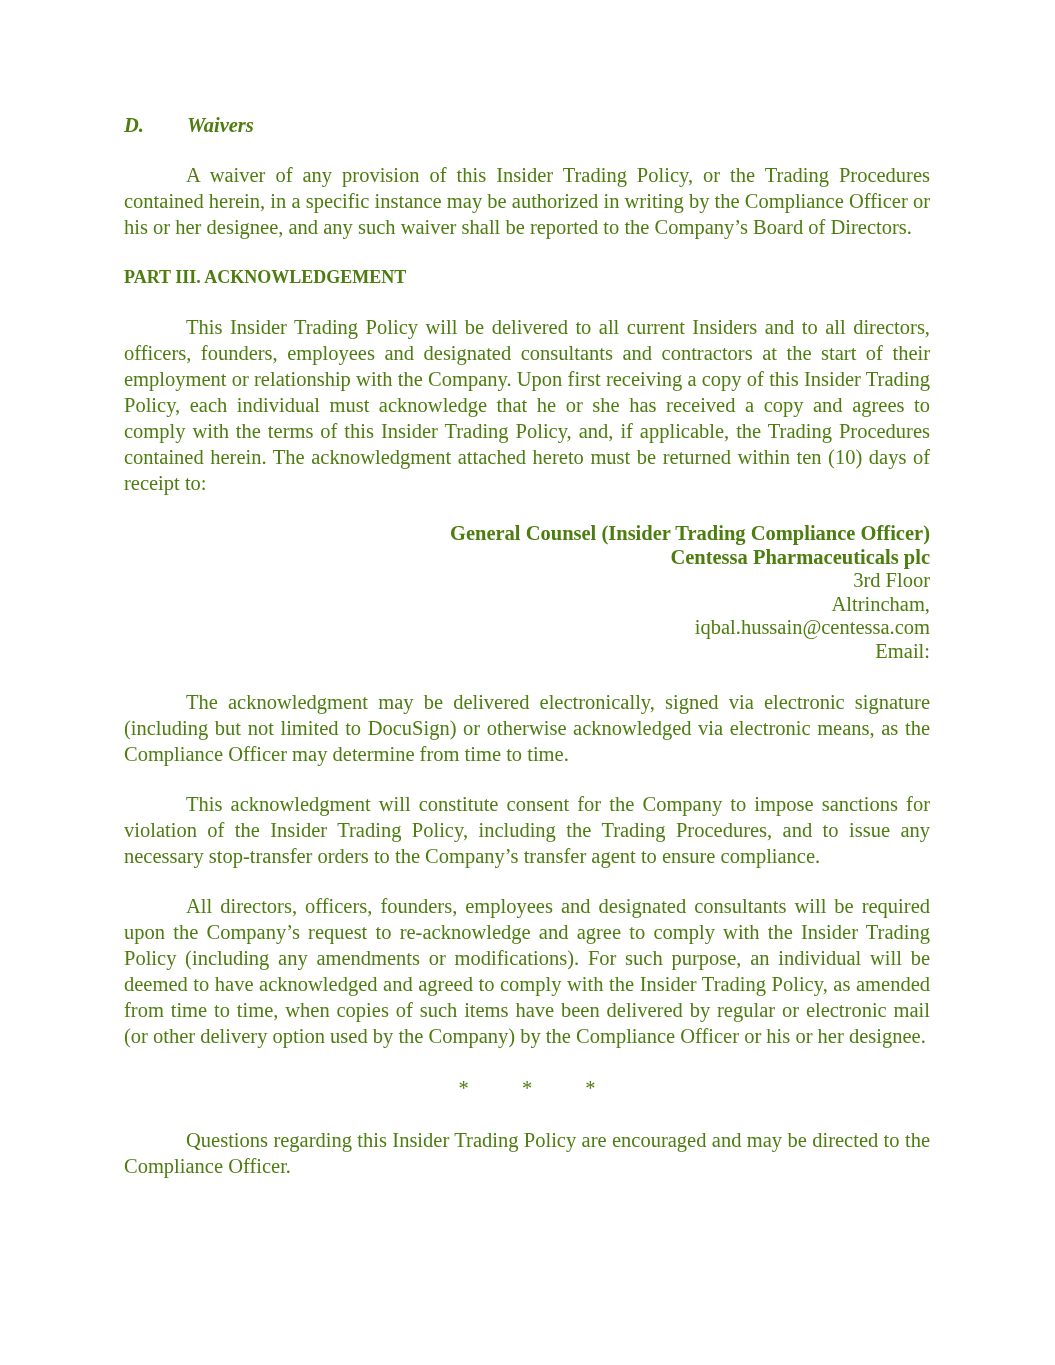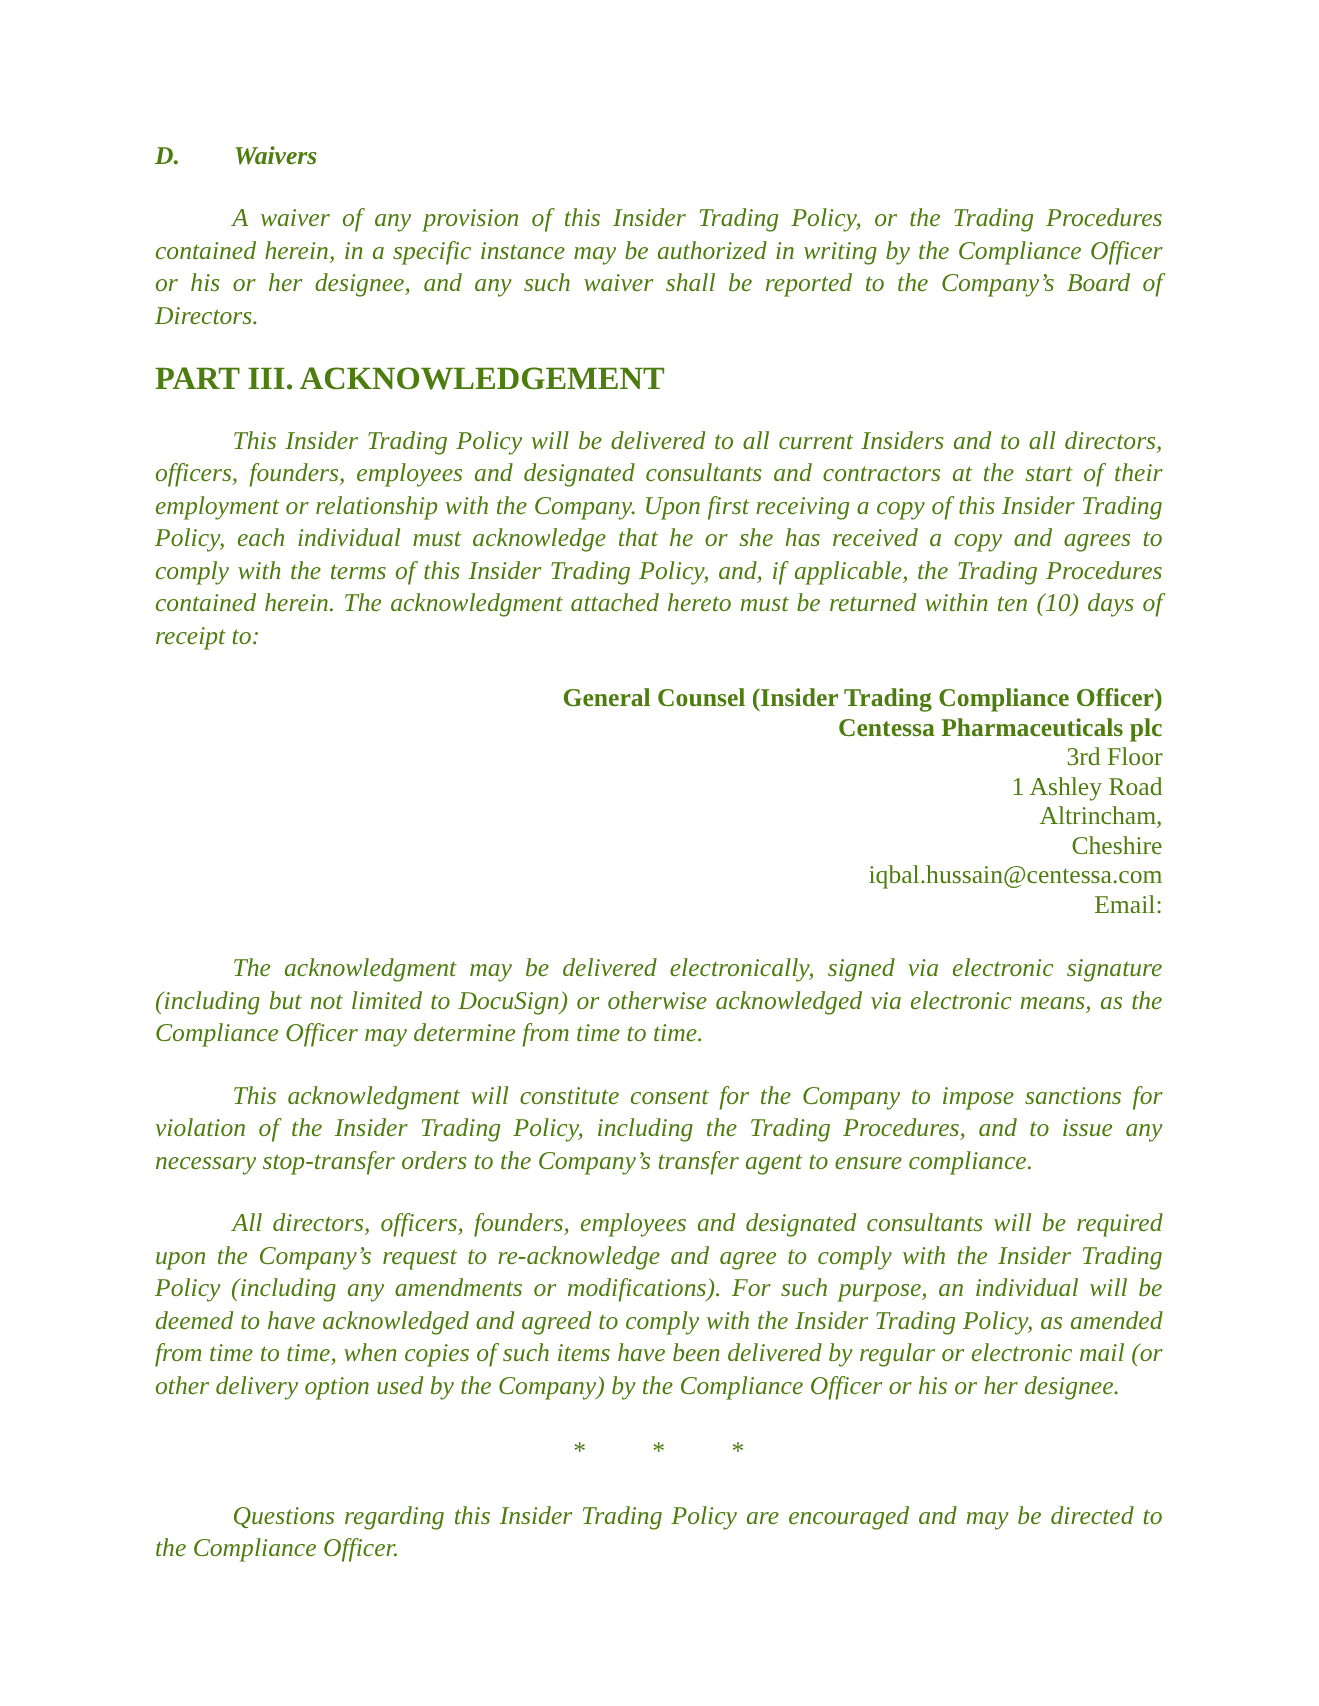--- a/index.html
+++ b/index.html
@@ -28,24 +28,23 @@
   }
   .d-label {
     display: inline-block;
     width: 63px;
     font-style: italic;
   }
   .para {
     text-align: justify;
     text-indent: 62px;
     margin: 24px 0;
-    font-style: italic;
   }
   .heading-part {
-    font-size: 26px;
+    font-size: 18px;
     font-weight: bold;
     margin: 24px 0;
   }
   .address {
     text-align: right;
     margin: 26px 0;
     line-height: 23.5px;
   }
   .addr-line.bold {
     font-weight: bold;
@@ -71,23 +70,21 @@
   <p class="para">A waiver of any provision of this Insider Trading Policy, or the Trading Procedures contained herein, in a specific instance may be authorized in writing by the Compliance Officer or his or her designee, and any such waiver shall be reported to the Company’s Board of Directors.</p>
 
   <h2 class="heading-part">PART III. ACKNOWLEDGEMENT</h2>
 
   <p class="para">This Insider Trading Policy will be delivered to all current Insiders and to all directors, officers, founders, employees and designated consultants and contractors at the start of their employment or relationship with the Company. Upon first receiving a copy of this Insider Trading Policy, each individual must acknowledge that he or she has received a copy and agrees to comply with the terms of this Insider Trading Policy, and, if applicable, the Trading Procedures contained herein. The acknowledgment attached hereto must be returned within ten (10) days of receipt to:</p>
 
   <div class="address">
     <div class="addr-line bold">General Counsel (Insider Trading Compliance Officer)</div>
     <div class="addr-line bold">Centessa Pharmaceuticals plc</div>
     <div class="addr-line">3rd Floor</div>
-    <div class="addr-line">1 Ashley Road</div>
     <div class="addr-line">Altrincham,</div>
-    <div class="addr-line">Cheshire</div>
     <div class="addr-line">iqbal.hussain@centessa.com</div>
     <div class="addr-line">Email:</div>
   </div>
 
   <p class="para">The acknowledgment may be delivered electronically, signed via electronic signature (including but not limited to DocuSign) or otherwise acknowledged via electronic means, as the Compliance Officer may determine from time to time.</p>
 
   <p class="para">This acknowledgment will constitute consent for the Company to impose sanctions for violation of the Insider Trading Policy, including the Trading Procedures, and to issue any necessary stop-transfer orders to the Company’s transfer agent to ensure compliance.</p>
 
   <p class="para">All directors, officers, founders, employees and designated consultants will be required upon the Company’s request to re-acknowledge and agree to comply with the Insider Trading Policy (including any amendments or modifications). For such purpose, an individual will be deemed to have acknowledged and agreed to comply with the Insider Trading Policy, as amended from time to time, when copies of such items have been delivered by regular or electronic mail (or other delivery option used by the Company) by the Compliance Officer or his or her designee.</p>
 

